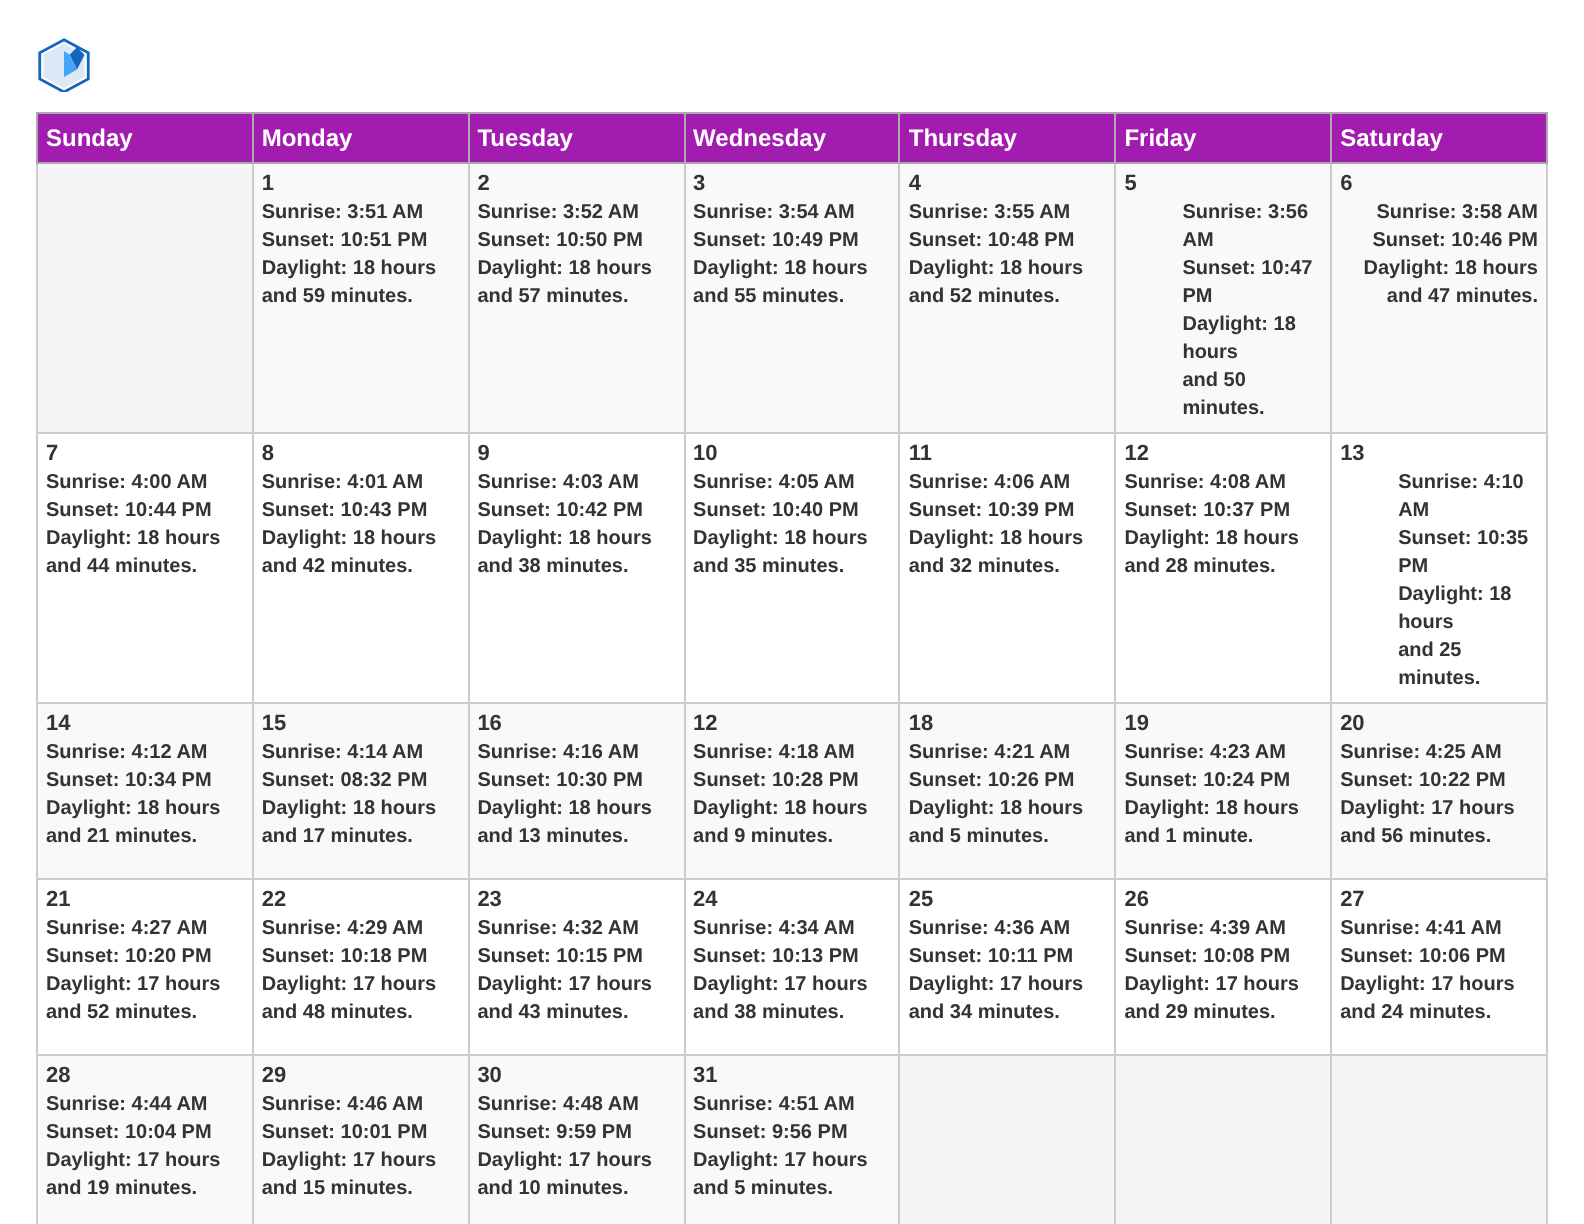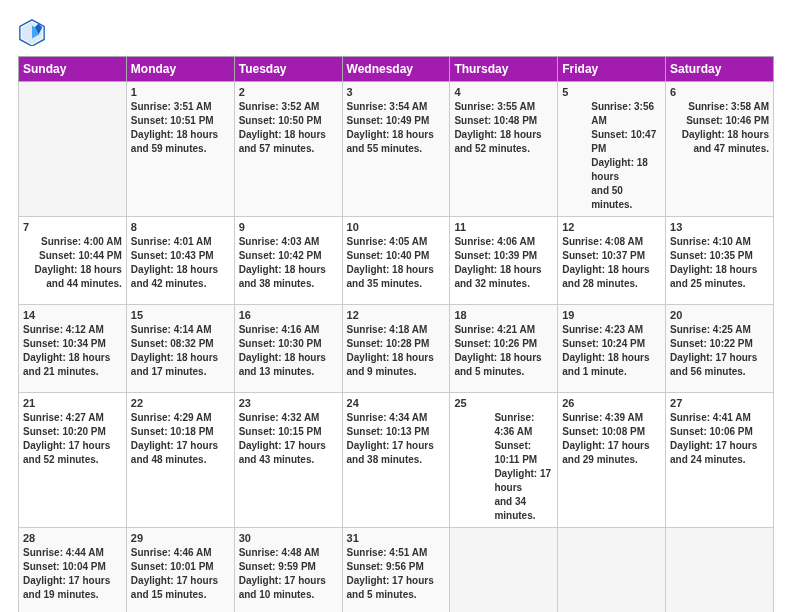--- a/index.html
+++ b/index.html
@@ -174,21 +174,21 @@
             <span class="day-num">6</span>
             <div class="day-info" style="white-space: pre-line; text-align: right;">Sunrise: 3:58 AM
 Sunset: 10:46 PM
 Daylight: 18 hours
 and 47 minutes.</div>
           </td>
         </tr>
         <tr>
           <td>
             <span class="day-num">7</span>
-            <div class="day-info" style="white-space: pre-line; text-align: right;">Sunrise: 4:00 AM
+            <div class="day-info" style="white-space: pre-line;">Sunrise: 4:00 AM
 Sunset: 10:44 PM
 Daylight: 18 hours
 and 44 minutes.</div>
           </td>
           <td>
             <span class="day-num">8</span>
             <div class="day-info" style="white-space: pre-line;">Sunrise: 4:01 AM
 Sunset: 10:43 PM
 Daylight: 18 hours
 and 42 minutes.</div>
@@ -216,21 +216,21 @@
           </td>
           <td>
             <span class="day-num">12</span>
             <div class="day-info" style="white-space: pre-line;">Sunrise: 4:08 AM
 Sunset: 10:37 PM
 Daylight: 18 hours
 and 28 minutes.</div>
           </td>
           <td>
             <span class="day-num">13</span>
-            <div class="day-info" style="white-space: pre-line;">Sunrise: 4:10 AM
+            <div class="day-info" style="white-space: pre-line; margin-left: 29px;">Sunrise: 4:10 AM
 Sunset: 10:35 PM
 Daylight: 18 hours
 and 25 minutes.</div>
           </td>
         </tr>
         <tr>
           <td>
             <span class="day-num">14</span>
             <div class="day-info" style="white-space: pre-line;">Sunrise: 4:12 AM
 Sunset: 10:34 PM
@@ -304,21 +304,21 @@
           </td>
           <td>
             <span class="day-num">24</span>
             <div class="day-info" style="white-space: pre-line;">Sunrise: 4:34 AM
 Sunset: 10:13 PM
 Daylight: 17 hours
 and 38 minutes.</div>
           </td>
           <td>
             <span class="day-num">25</span>
-            <div class="day-info" style="white-space: pre-line; margin-left: 40px;">Sunrise: 4:36 AM
+            <div class="day-info" style="white-space: pre-line;">Sunrise: 4:36 AM
 Sunset: 10:11 PM
 Daylight: 17 hours
 and 34 minutes.</div>
           </td>
           <td>
             <span class="day-num">26</span>
             <div class="day-info" style="white-space: pre-line;">Sunrise: 4:39 AM
 Sunset: 10:08 PM
 Daylight: 17 hours
 and 29 minutes.</div>

